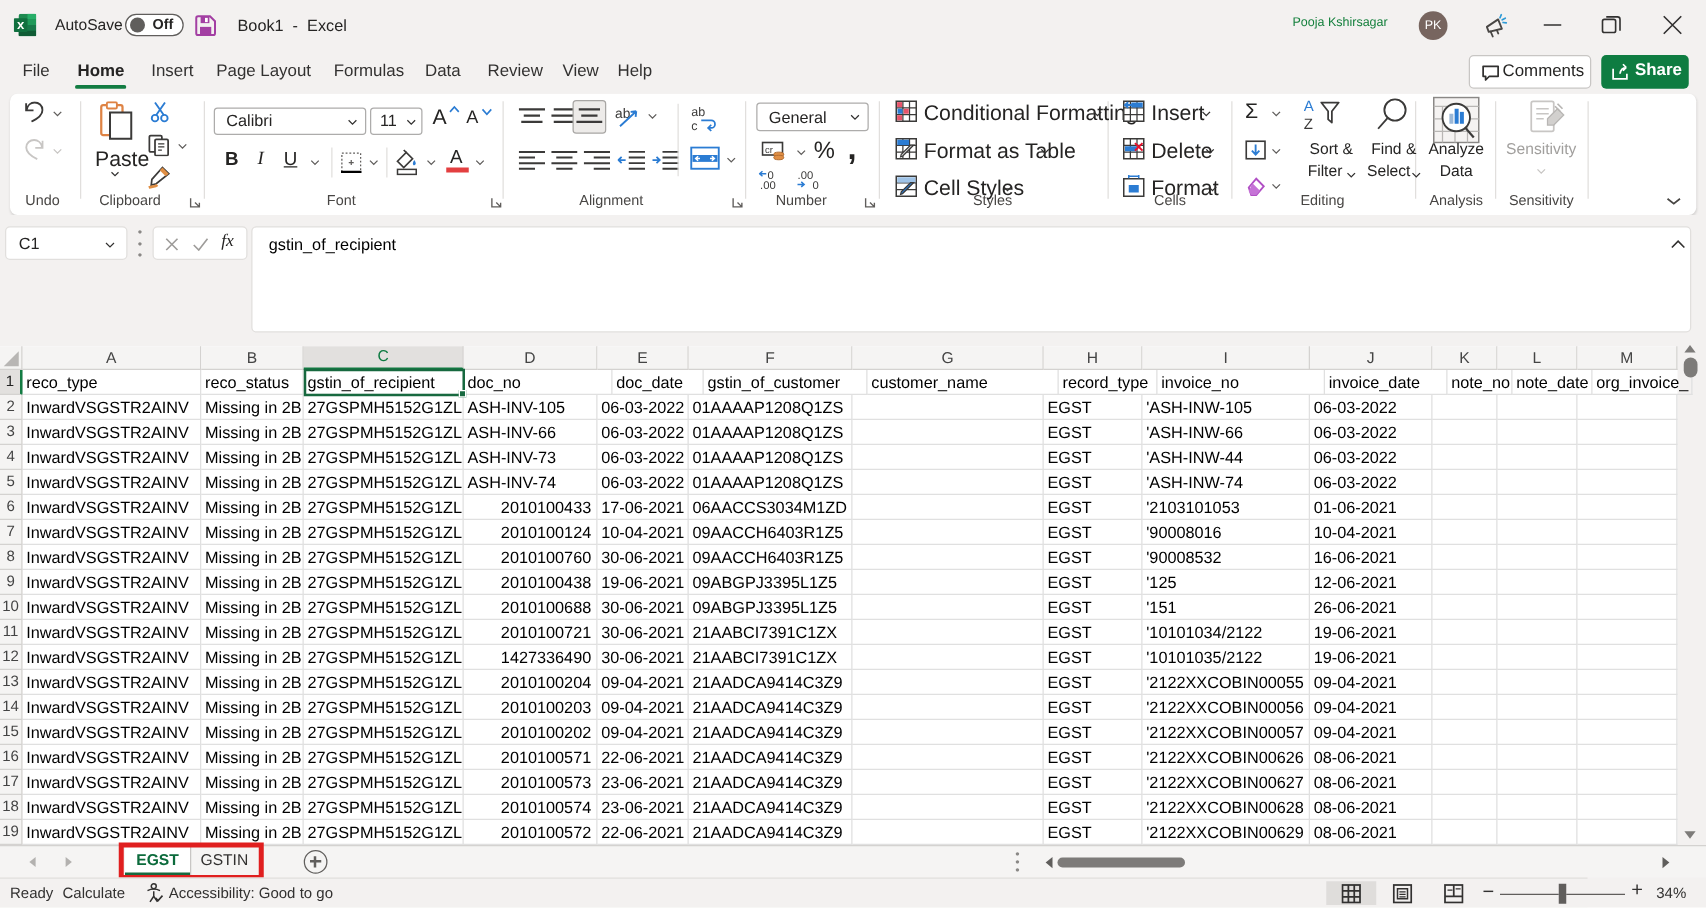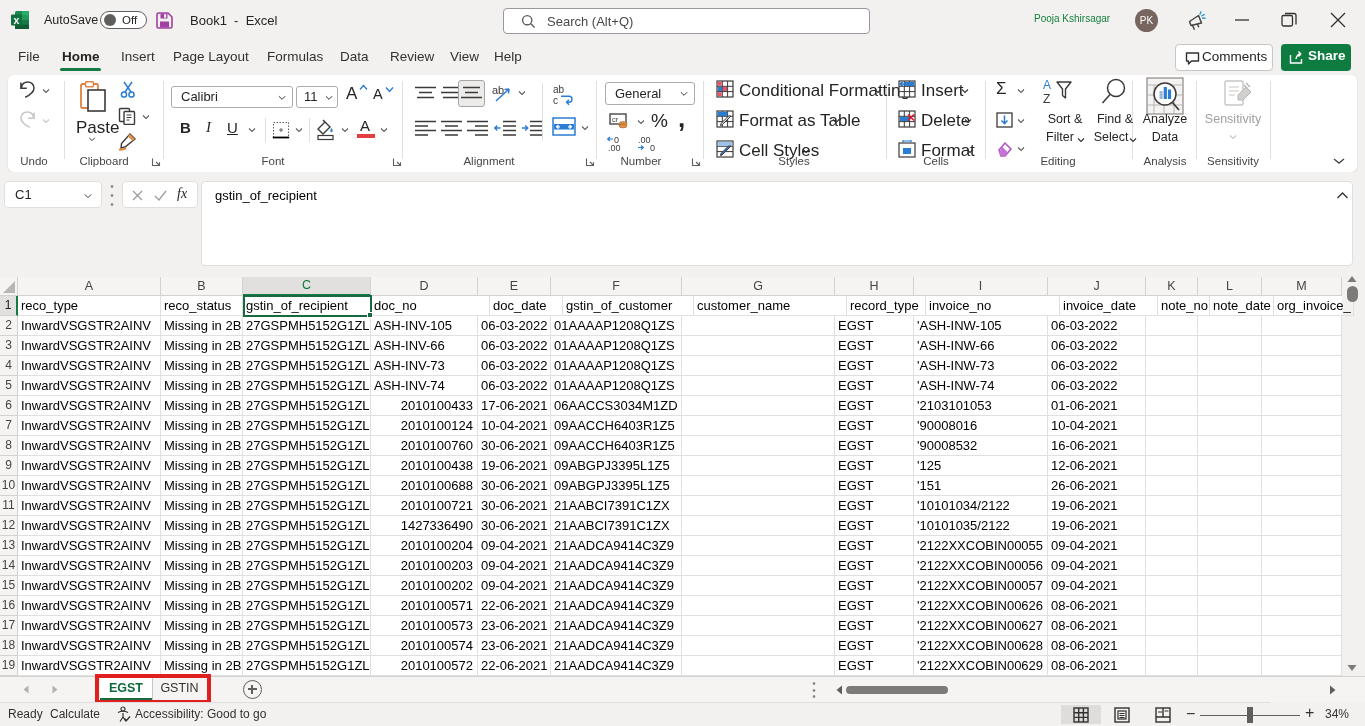--- a/index.html
+++ b/index.html
@@ -8,21 +8,21 @@
 #app { position:absolute; left:0; top:0; width:1365px; height:726px; }
 .abs { position:absolute; }
 svg { display:block; }
 
 
 #titlebar { position:absolute; left:0; top:0; width:1365px; height:40px; background:#f3f1f0; }
 #xlicon { position:absolute; left:11px; top:11px; }
 #autosave { position:absolute; left:44px; top:13px; font-size:12.5px; color:#252423; }
 #toggle { position:absolute; left:100px; top:11px; width:47px; height:18px; border:1px solid #605e5c; border-radius:9px; background:#fff; }
 #toggle .knob { position:absolute; left:3px; top:2px; width:12px; height:12px; border-radius:50%; background:#605e5c; }
-#toggle .off { position:absolute; left:21px; top:1.5px; font-size:11.5px; color:#252423; }
+#toggle .off { position:absolute; left:21px; top:1.5px; font-size:11.5px; color:#252423;font-weight:bold; }
 #saveicon { position:absolute; left:156px; top:12px; }
 #doctitle { position:absolute; left:190px; top:12.5px; font-size:13px; color:#252423; }
 #searchbox { position:absolute; left:503px; top:8px; width:367px; height:26px; background:#fff; border:1px solid #99979c; border-radius:4px; }
 #searchbox .mag { position:absolute; left:17px; top:5px; }
 #searchbox .stx { position:absolute; left:43px; top:5px; font-size:13px; color:#494847; }
 #uname { position:absolute; left:1034px; top:13px; font-size:10px; color:#15803d; }
 #avatar { position:absolute; left:1135px; top:9px; width:23px; height:23px; border-radius:50%; background:#77655f; color:#fff; font-size:10px; text-align:center; line-height:23px; }
 #mega { position:absolute; left:1186px; top:10px; }
 .winbtn { position:absolute; top:0; width:46px; height:40px; }
 #wmin { left:1219px; } #wmax { left:1266px; } #wclose { left:1315px; }
@@ -68,27 +68,20 @@
         <div class="knob"></div>
         <div class="off">Off</div>
       </div>
   <svg id="saveicon" width="17" height="17" viewBox="0 0 17 17">
     <path d="M1 2.5 A1.5 1.5 0 0 1 2.5 1 H12 L16 5 V14.5 A1.5 1.5 0 0 1 14.5 16 H2.5 A1.5 1.5 0 0 1 1 14.5 Z" fill="none" stroke="#a33fa3" stroke-width="1.6"></path>
     <rect x="4.5" y="1.5" width="7" height="5" fill="#a33fa3"></rect>
     <rect x="8" y="2.3" width="2.2" height="3.4" fill="#fff"></rect>
     <rect x="4" y="9.5" width="9" height="6" fill="#a33fa3"></rect>
   </svg>
   <div id="doctitle">Book1&nbsp; -&nbsp; Excel</div>
-  <div id="searchbox">
-    <svg class="mag" width="15" height="15" viewBox="0 0 15 15">
-          <circle cx="6.2" cy="6.2" r="4.6" fill="none" stroke="#605e5c" stroke-width="1.4"></circle>
-          <line x1="9.8" y1="9.8" x2="13.6" y2="13.6" stroke="#605e5c" stroke-width="1.4"></line>
-        </svg>
-    <div class="stx">Search (Alt+Q)</div>
-  </div>
   <div id="uname">Pooja Kshirsagar</div>
   <div id="avatar">PK</div>
   <svg id="mega" width="21" height="21" viewBox="0 0 21 21">
     <path d="M3.5 11.5 L12.5 5.5 L15.5 13 L5 15.5 Z" fill="none" stroke="#484644" stroke-width="1.5" stroke-linejoin="round"></path>
     <path d="M6.5 15.2 L8.2 19.2 M11.5 14.2 L12.6 16.8" fill="none" stroke="#484644" stroke-width="1.5" stroke-linecap="round"></path>
     <path d="M14 4.2 L15 1.8 M15.8 5.8 L18.2 4.6 M16.5 8 L19 8.3" stroke="#2e9bd6" stroke-width="1.4" stroke-linecap="round"></path>
   </svg>
   <svg class="winbtn" id="wmin" width="46" height="40" viewBox="0 0 46 40">
         <line x1="16" y1="20" x2="30" y2="20" stroke="#323130" stroke-width="1.3"></line>
       </svg>
@@ -587,21 +580,21 @@
 <div class="grow">
 <div class="rhdr">4</div>
 <div class="gc" style="width:143px">InwardVSGSTR2AINV</div>
 <div class="gc" style="width:82px">Missing in 2B</div>
 <div class="gc" style="width:128px">27GSPMH5152G1ZL</div>
 <div class="gc" style="width:107px">ASH-INV-73</div>
 <div class="gc ar" style="width:73px">06-03-2022</div>
 <div class="gc" style="width:131px">01AAAAP1208Q1ZS</div>
 <div class="gc" style="width:153px"></div>
 <div class="gc" style="width:79px">EGST</div>
-<div class="gc" style="width:134px">'ASH-INW-73</div>
+<div class="gc" style="width:134px">'ASH-INW-44</div>
 <div class="gc" style="width:98px">06-03-2022</div>
 <div class="gc" style="width:52px"></div>
 <div class="gc" style="width:64px"></div>
 <div class="gc" style="width:80px"></div>
 </div>
 <div class="grow">
 <div class="rhdr">5</div>
 <div class="gc" style="width:143px">InwardVSGSTR2AINV</div>
 <div class="gc" style="width:82px">Missing in 2B</div>
 <div class="gc" style="width:128px">27GSPMH5152G1ZL</div>

